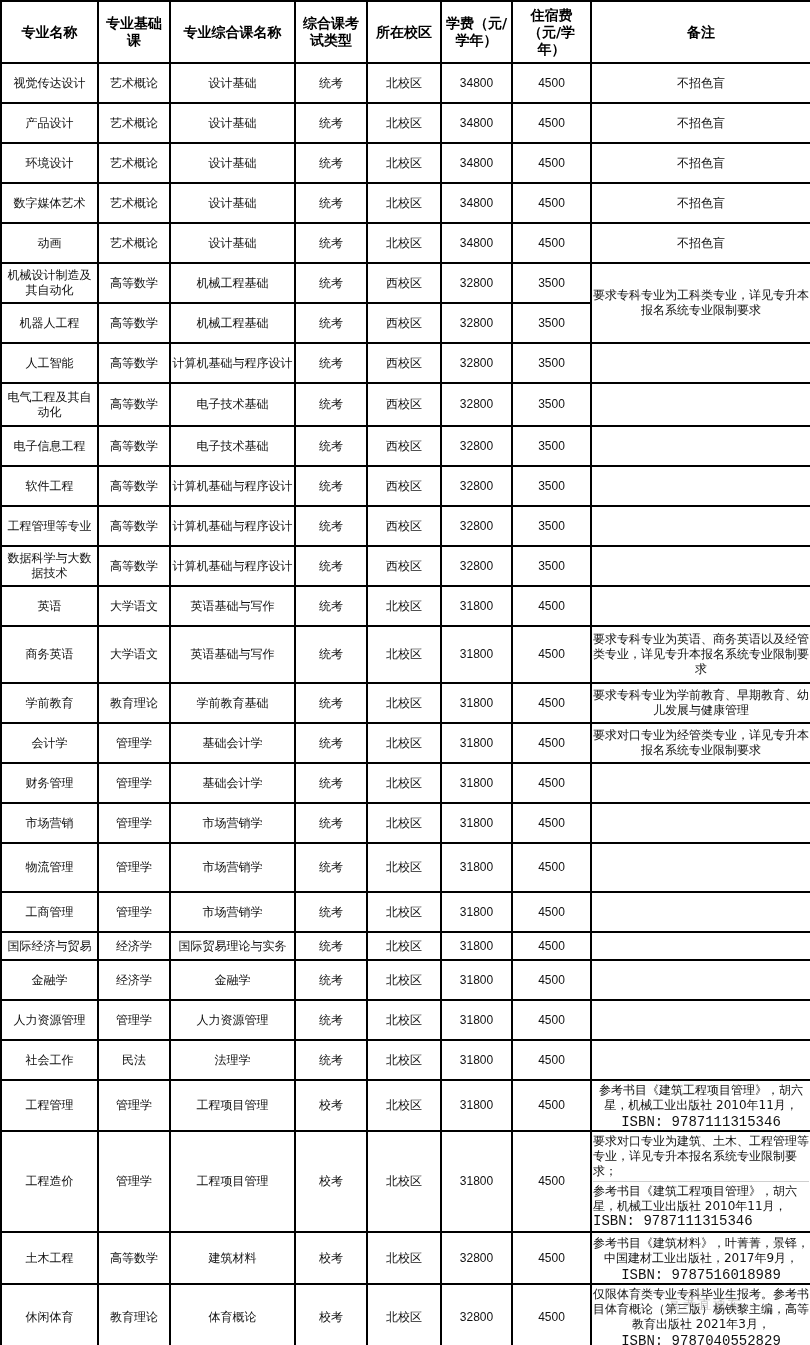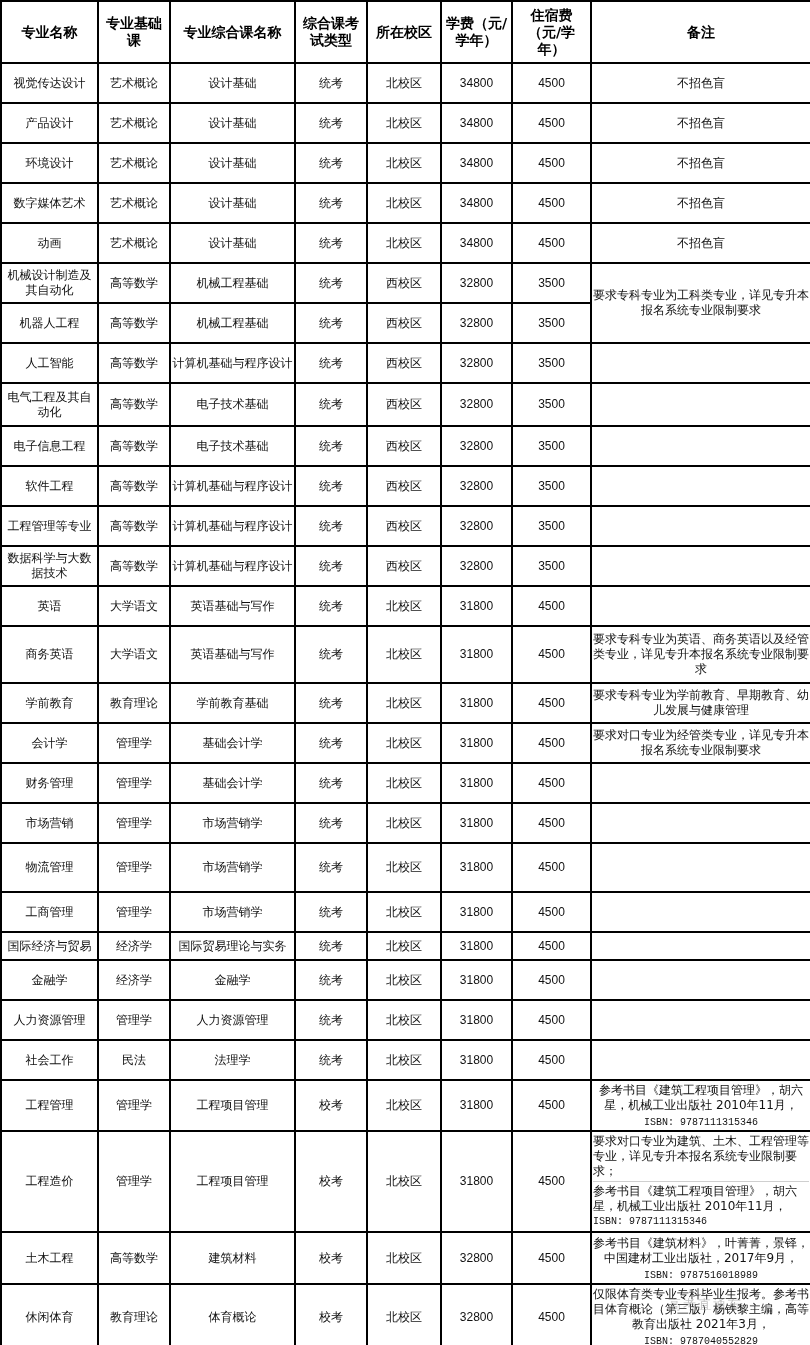--- a/index.html
+++ b/index.html
@@ -29,21 +29,21 @@
     line-height: 15px;
     color: #111;
   }
   td.num { font-family: "Liberation Sans", sans-serif; font-size: 12px; color: #222; }
   td.wrap { white-space: normal; word-break: break-all; }
   td.nowrap { white-space: nowrap; }
   td.remark { font-size: 11.5px; line-height: 14px; padding: 0 3px; }
   td.remark .part { display: block; padding: 2px 0; }
   td.remark .part + .part { border-top: 1px solid #cfcfcf; }
   td.remark.left { text-align: left; }
-  td.remark .isbn { font-family: "Liberation Mono", monospace; font-size: 10px; }
+  td.remark .isbn { font-family: "Liberation Mono", monospace; font-size: 14px; }
   .watermark {
     position: absolute; left: 668px; top: 1296px;
     font-size: 13px; color: rgba(120,120,120,0.45);
     letter-spacing: 2px; pointer-events: none;
     font-family: "DejaVu Sans", sans-serif;
   }
 </style>
 </head>
 <body>
 

